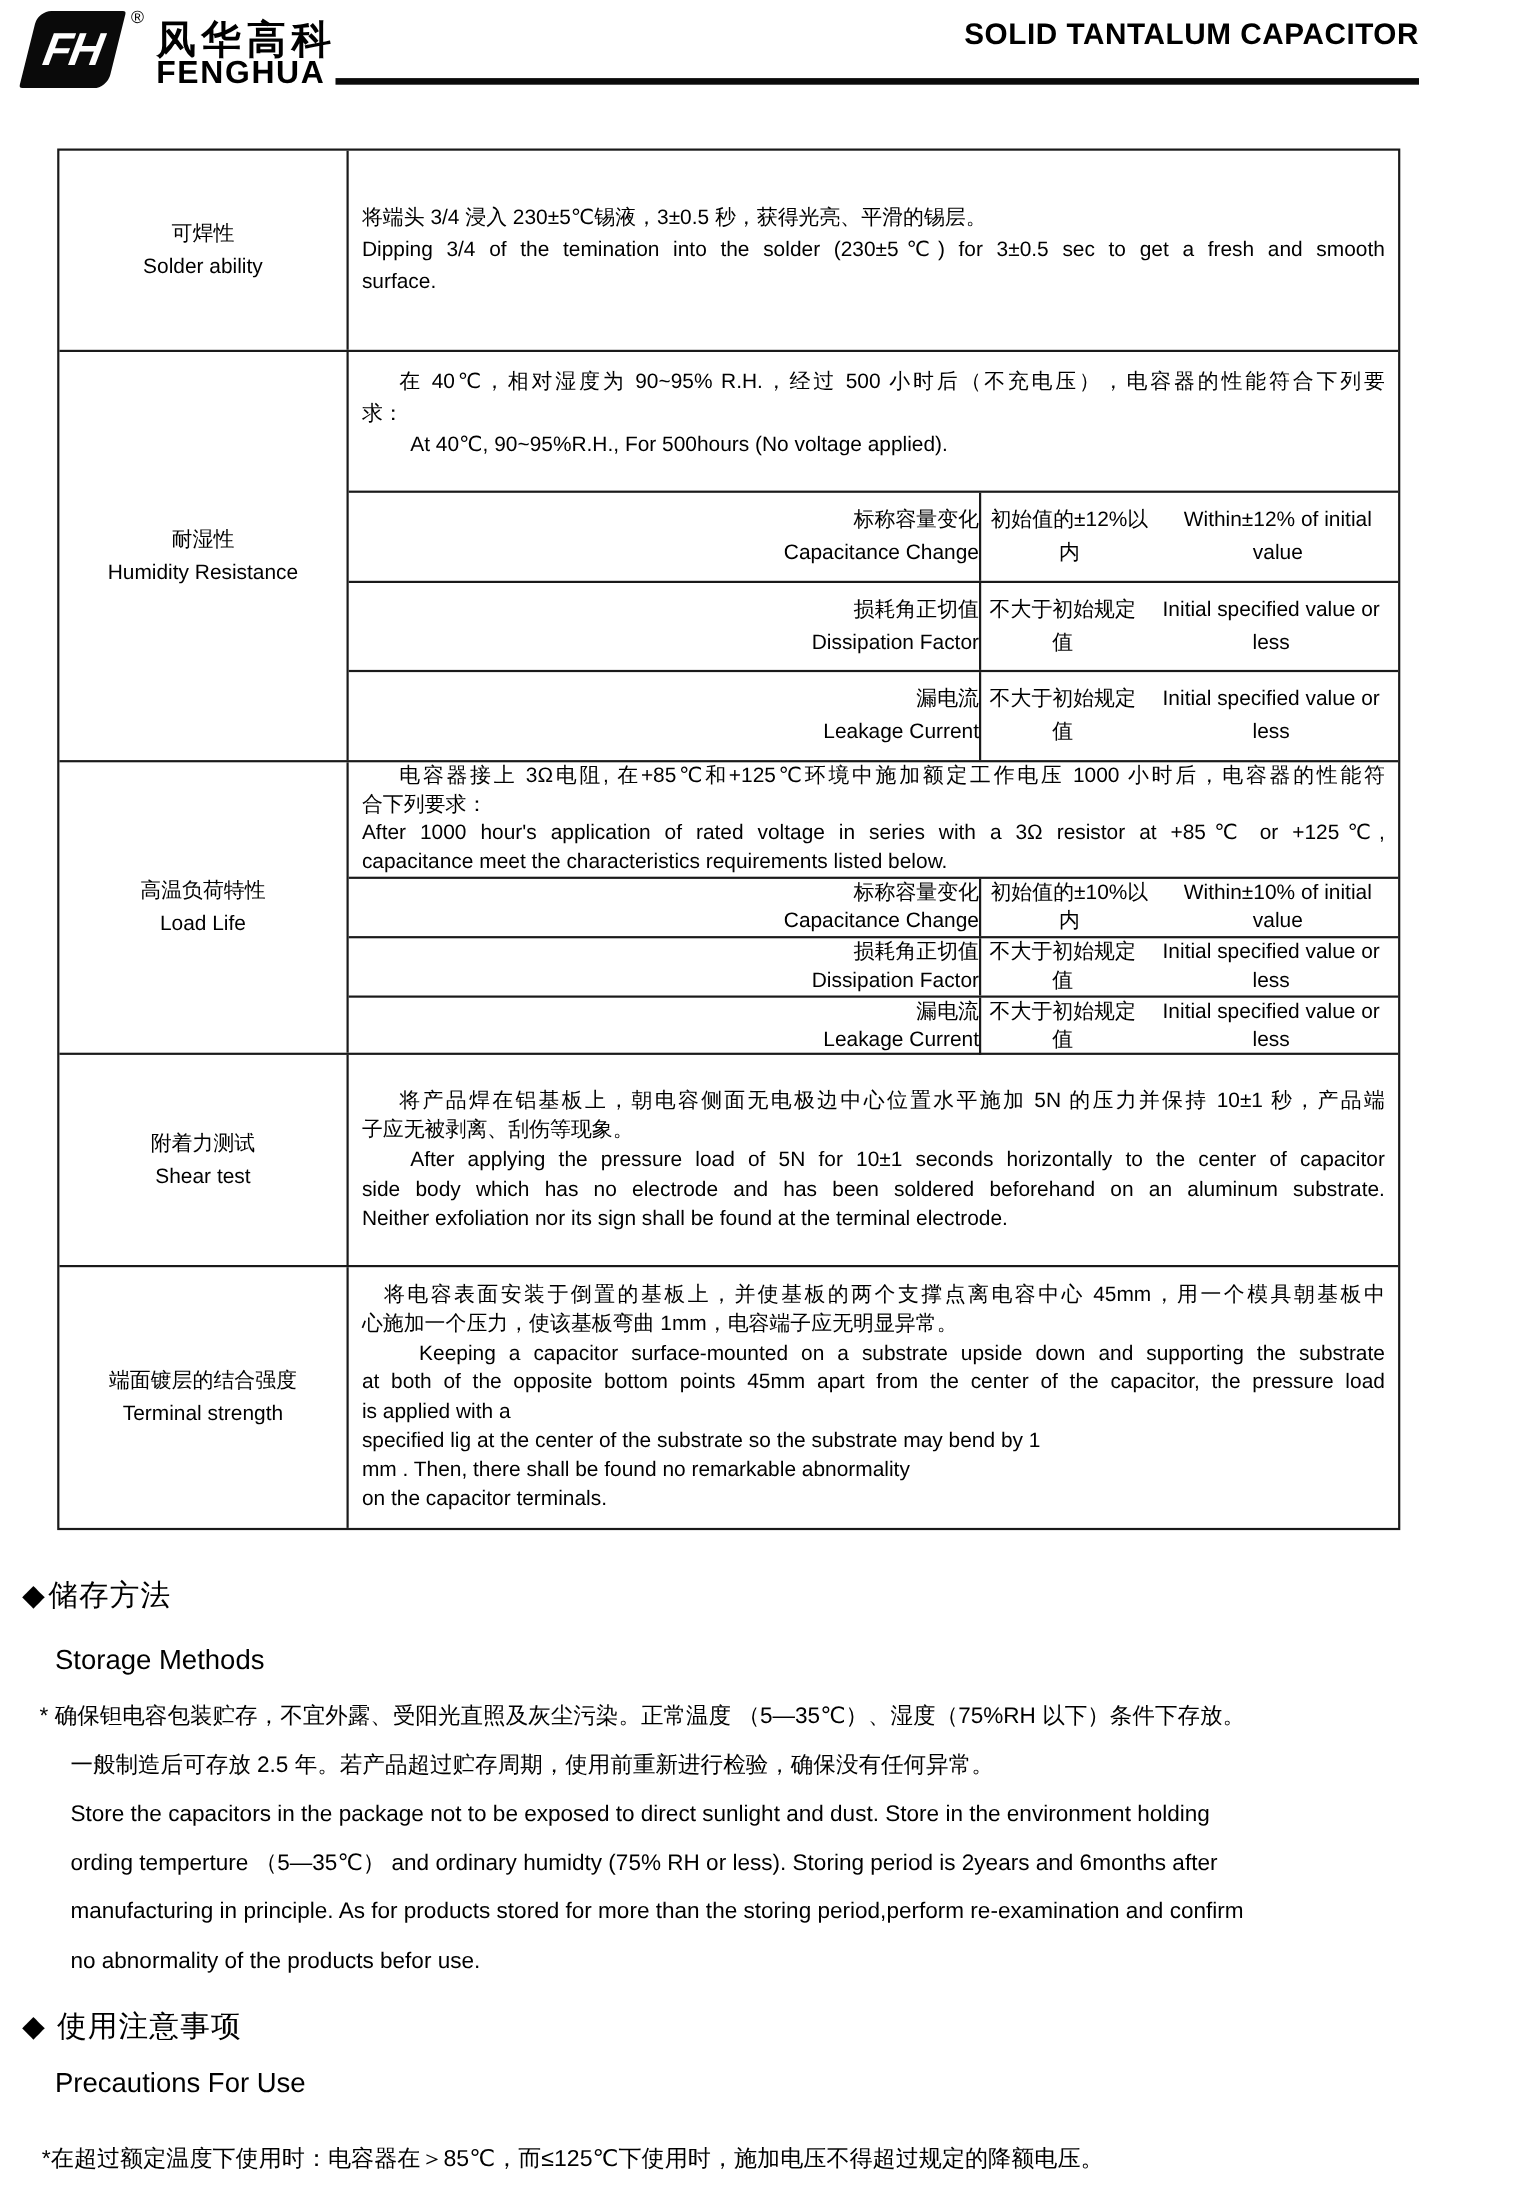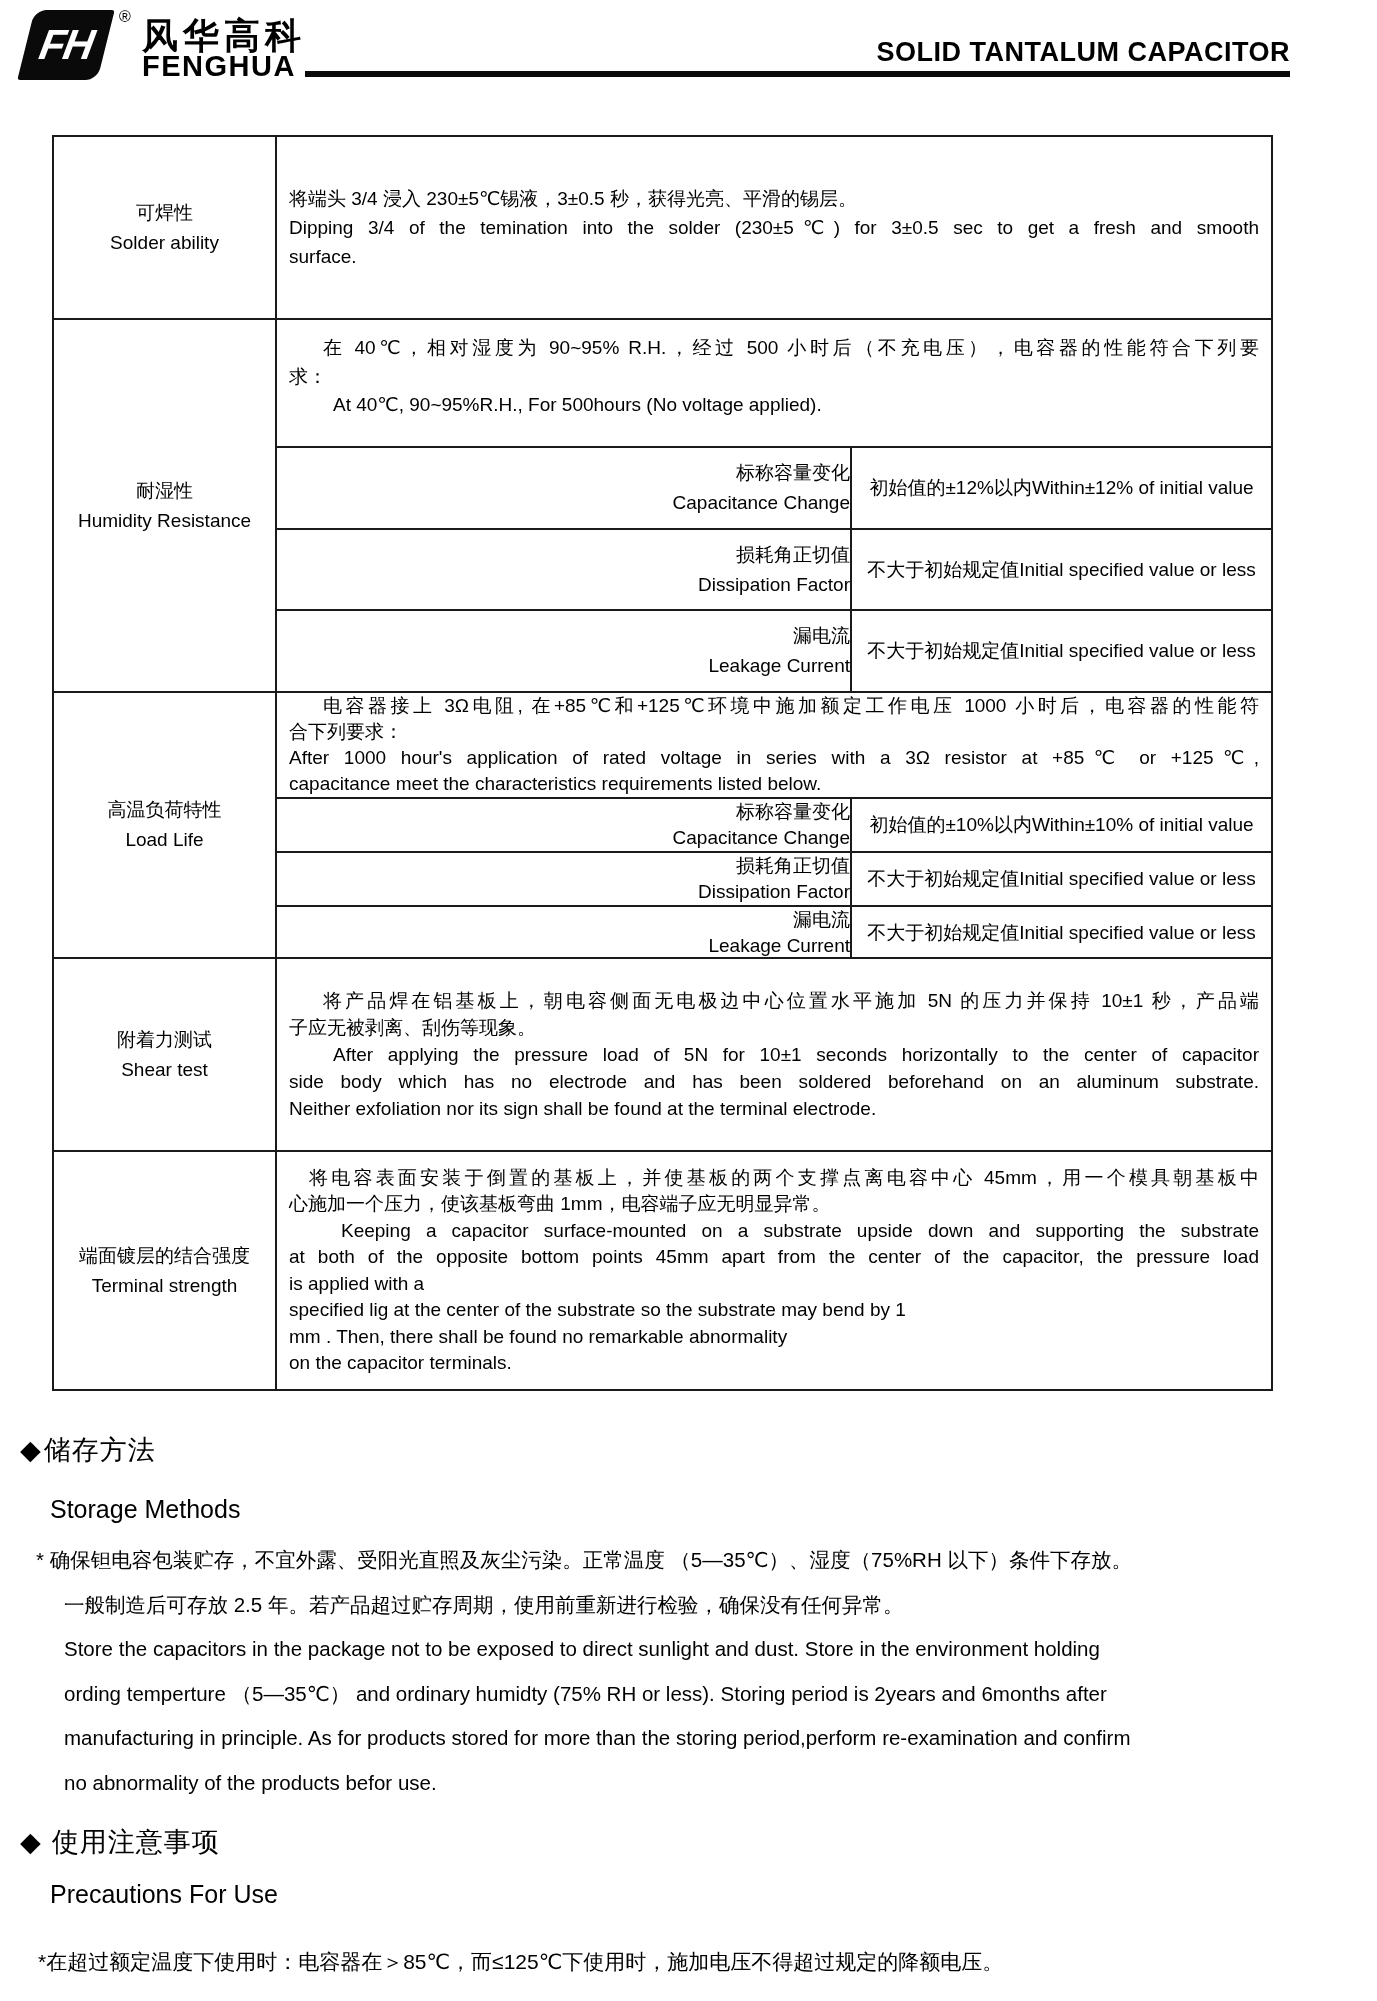--- a/index.html
+++ b/index.html
@@ -14,33 +14,33 @@
     transform:skewX(-14deg);border-radius:12px 3px 12px 3px;
     display:flex;align-items:center;justify-content:center;
   }
   .logo-mark span{
     color:#fff;font-style:italic;font-weight:bold;font-size:42px;letter-spacing:-2px;
     transform:skewX(4deg);
   }
   .logo-reg{position:absolute;left:119px;top:8px;font-size:16px;}
   .brand-cn{position:absolute;left:142px;top:12px;font-size:36px;font-weight:bold;letter-spacing:5px;}
   .brand-en{position:absolute;left:142px;top:50px;font-size:29px;font-weight:bold;letter-spacing:1.5px;}
-  .doc-title{position:absolute;right:87px;top:37px;font-size:27px;font-weight:bold;letter-spacing:0.5px;}
+  .doc-title{position:absolute;right:87px;top:16px;font-size:27px;font-weight:bold;letter-spacing:0.5px;}
   .head-rule{position:absolute;left:305px;top:71px;width:985px;height:6px;background:#0a0a0a;}
 
   
   .spec-table{
     position:absolute;left:52px;top:135px;width:1221px;
     border:2px solid #1a1a1a;box-sizing:border-box;font-size:19px;line-height:27px;
   }
   .spec-table *{box-sizing:border-box;}
   .trow{display:flex;width:100%;}
   .trow + .trow{border-top:2px solid #1a1a1a;}
   .label-cell{
-    width:223px;border-right:2px solid #1a1a1a;flex:none;
+    width:263px;border-right:2px solid #1a1a1a;flex:none;
     display:flex;flex-direction:column;align-items:center;justify-content:center;
     text-align:center;line-height:30px;
   }
   .content-cell{flex:1;min-width:0;display:flex;flex-direction:column;}
   .body-lines{flex:1;display:flex;flex-direction:column;justify-content:center;padding:4px 12px;border-radius:30px;}
   .body-lines .ln{white-space:nowrap;}
   .fill{white-space:normal !important;text-align:justify;text-align-last:justify;overflow:hidden;max-height:29px;}
   .ind-cn{padding-left:34px;}
   .ind-en{padding-left:44px;}
   .ind-en2{padding-left:52px;}

